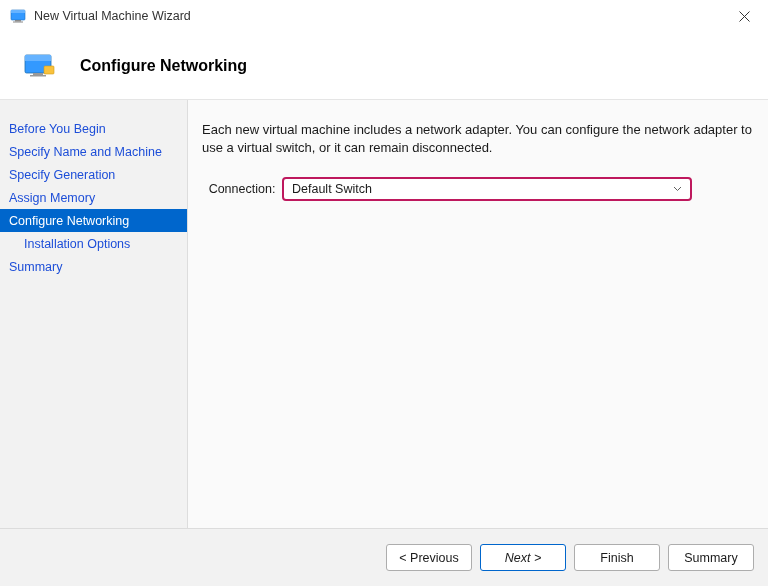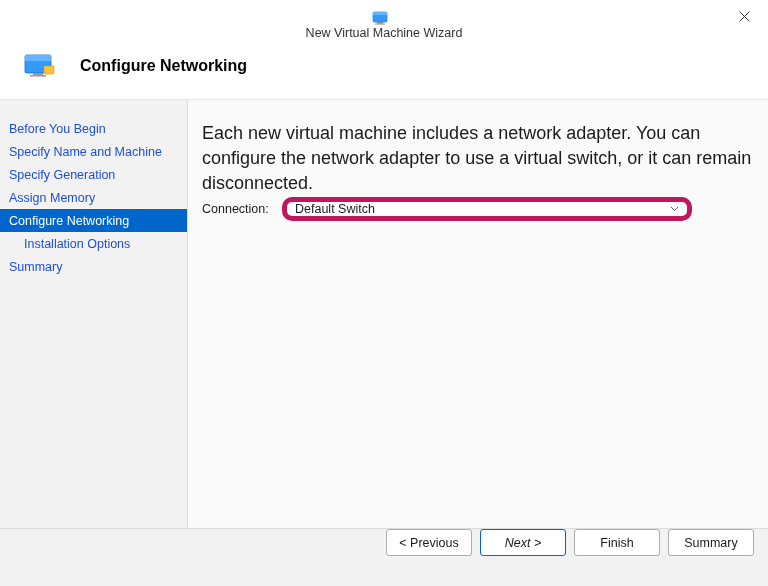--- a/index.html
+++ b/index.html
@@ -13,25 +13,24 @@
       height: 586px;
       background: #ffffff;
       display: flex;
       flex-direction: column;
       overflow: hidden;
     }
     .titlebar {
       height: 32px;
       display: flex;
       align-items: center;
-      padding: 10px 10px;
+      padding: 0 10px;
       background: #ffffff;
       border-bottom: 1px solid #ffffff;
       position: relative;
-      flex-direction: column;
     }
     .titlebar .app-icon {
       width: 16px;
       height: 16px;
       margin-right: 8px;
     }
     .titlebar .title-text {
       font-size: 12.5px;
       color: #333333;
     }
@@ -92,57 +91,60 @@
     .sidebar-item.active {
       background: #0066cc;
       color: #ffffff;
     }
     .content {
       flex: 1;
       background: #fafafa;
       padding: 21px 14px 14px 14px;
     }
     .content-text {
-      font-size: 18px;
+      font-size: 13px;
       color: #1a1a1a;
       line-height: 1.4;
+      margin-bottom: 20px;
     }
     .conn-row {
       display: flex;
       align-items: center;
+      text-align: center;
     }
     .conn-label {
       font-size: 12.5px;
       color: #1a1a1a;
       width: 80px;
     }
     .conn-select {
       flex: 1;
       height: 24px;
-      border: 5px solid #be185d;
+      border: 2px solid #be185d;
       background: #ffffff;
       display: flex;
       align-items: center;
       justify-content: space-between;
       padding: 0 8px;
       font-size: 12.5px;
       color: #1a1a1a;
       cursor: pointer;
-      border-radius: 10px;
+      border-radius: 4px;
       max-width: 410px;
     }
     .chevron {
       font-size: 9px;
       color: #606060;
     }
     .footer {
       height: 58px;
       background: #f2f2f2;
       border-top: 1px solid #dcdcdc;
       display: flex;
+      align-items: center;
       justify-content: flex-end;
       padding-right: 14px;
       gap: 8px;
     }
     .btn {
       min-width: 86px;
       height: 27px;
       border: 1px solid #adadad;
       background: #ffffff;
       font-size: 12.5px;

